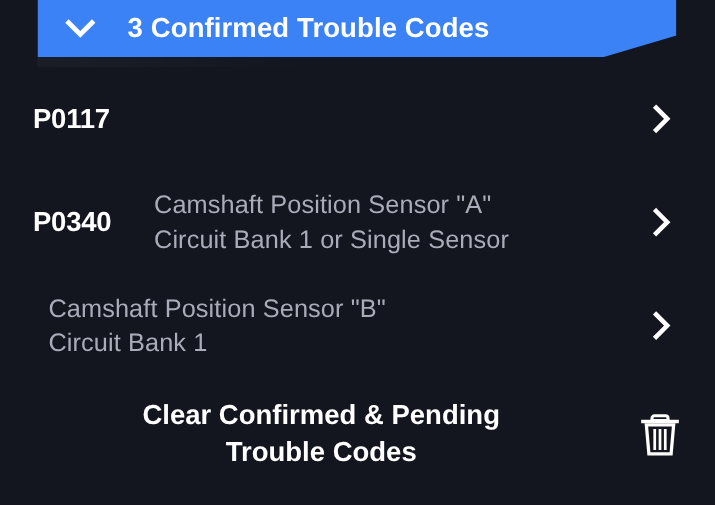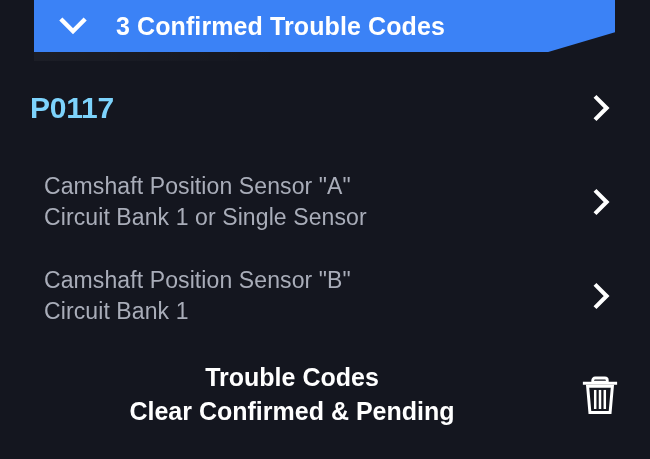--- a/index.html
+++ b/index.html
@@ -72,22 +72,22 @@
   }
   .code-row {
     position: relative;
     display: flex;
     align-items: center;
     height: 94px;
     padding: 0 26px 0 30px;
     box-sizing: border-box;
   }
   .code-id {
-    color: #7dd3fc;
-    font-size: 30px;
+    color: #ffffff;
+    font-size: 25px;
     font-weight: bold;
     font-stretch: condensed;
     letter-spacing: -0.2px;
     width: 96px;
     flex: 0 0 auto;
     white-space: nowrap;
   }
   .code-desc {
     color: #a9adb9;
     font-size: 23px;
@@ -166,20 +166,21 @@
       <span class="code-desc">
       </span>
       <span class="chevron-right-icon">
         <svg viewBox="0 0 24 24" width="32" height="32" aria-hidden="true">
           <path d="M8.6 4.4 L16.2 12 L8.6 19.6" fill="none" stroke="#ffffff" stroke-width="3.1" stroke-linecap="square" stroke-linejoin="miter"></path>
         </svg>
       </span>
     </div>
 
     <div class="code-row">
+      <span class="code-id">P0340</span>
       <span class="code-desc">
         <span class="desc-line">Camshaft Position Sensor "A"</span>
         <span class="desc-line">Circuit Bank 1 or Single Sensor</span>
       </span>
       <span class="chevron-right-icon">
         <svg viewBox="0 0 24 24" width="32" height="32" aria-hidden="true">
           <path d="M8.6 4.4 L16.2 12 L8.6 19.6" fill="none" stroke="#ffffff" stroke-width="3.1" stroke-linecap="square" stroke-linejoin="miter"></path>
         </svg>
       </span>
     </div>
@@ -193,22 +194,22 @@
         <svg viewBox="0 0 24 24" width="32" height="32" aria-hidden="true">
           <path d="M8.6 4.4 L16.2 12 L8.6 19.6" fill="none" stroke="#ffffff" stroke-width="3.1" stroke-linecap="square" stroke-linejoin="miter"></path>
         </svg>
       </span>
     </div>
 
   </div>
 
   <div class="clear-action">
     <span class="clear-label">
+      <span class="clear-line">Clear Confirmed &amp; Pending</span>
       <span class="clear-line">Trouble Codes</span>
-      <span class="clear-line">Clear Confirmed &amp; Pending</span>
     </span>
     <span class="trash-icon">
       <svg viewBox="0 0 24 26" width="40" height="43" aria-hidden="true">
 
         <path d="M9 2.4 h6 a1.4 1.4 0 0 1 1.4 1.4 v1.2 h-8.8 v-1.2 a1.4 1.4 0 0 1 1.4 -1.4 z" fill="none" stroke="#ffffff" stroke-width="1.7" stroke-linejoin="miter"></path>
 
         <path d="M2.6 5.6 h18.8" fill="none" stroke="#ffffff" stroke-width="1.9" stroke-linecap="square"></path>
 
         <path d="M4.5 7.4 L5.9 23.3 h12.2 L19.5 7.4 Z" fill="none" stroke="#ffffff" stroke-width="1.8" stroke-linejoin="miter"></path>
 

